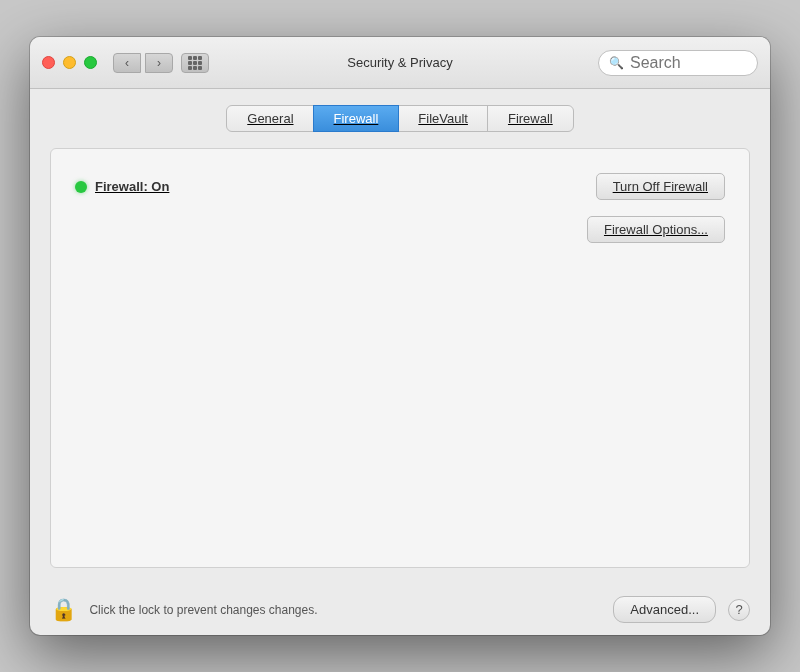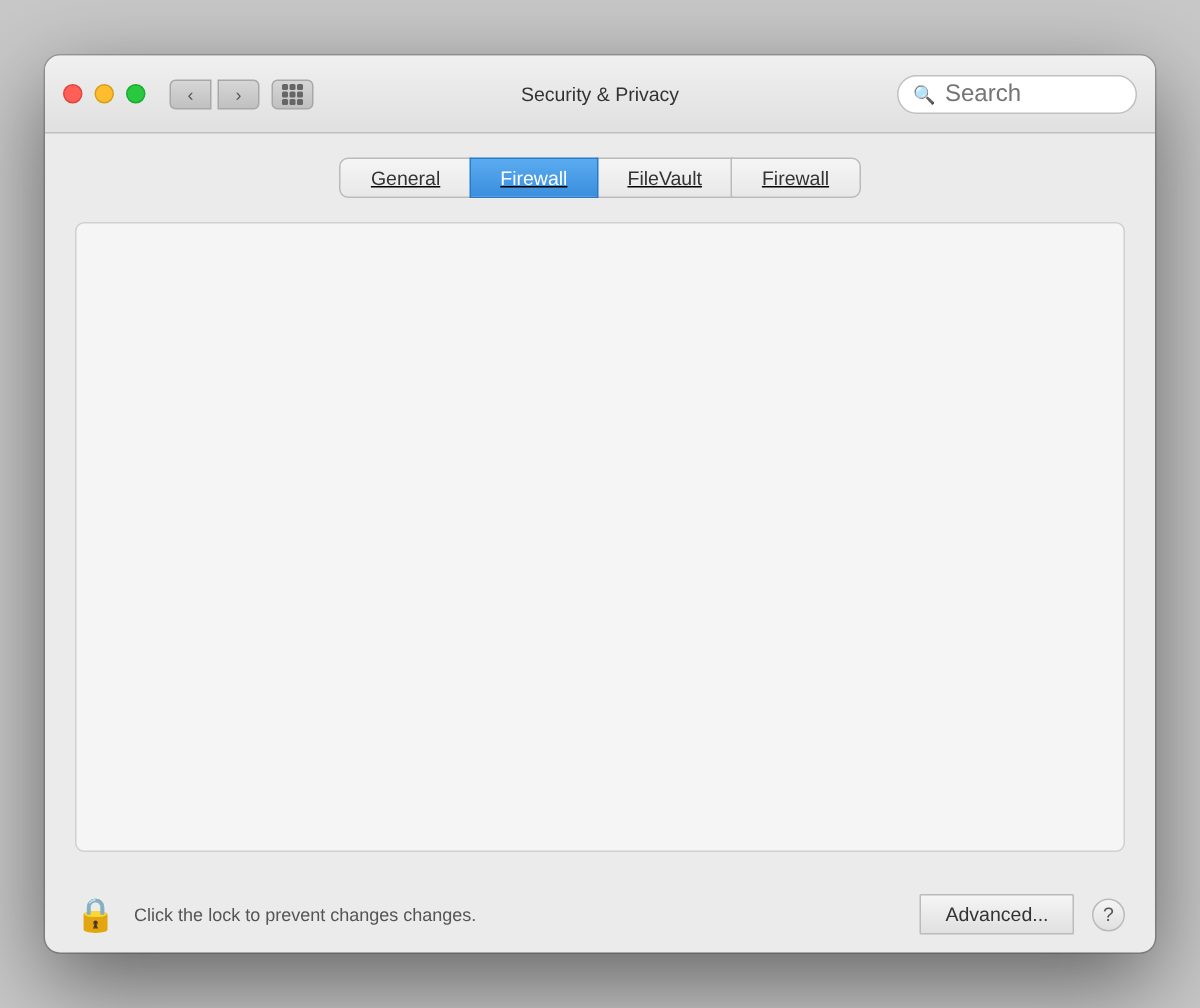--- a/index.html
+++ b/index.html
@@ -245,21 +245,21 @@
 
     .lock-text {
       font-size: 12px;
       color: #555;
       flex: 1;
     }
 
     .advanced-btn {
       background: linear-gradient(to bottom, #f5f5f5, #e0e0e0);
       border: 1px solid #bbb;
-      border-radius: 1px;
+      border-radius: 11px;
       padding: 5px 16px;
       font-size: 13px;
       color: #333;
       cursor: pointer;
     }
 
     .help-btn {
       width: 22px;
       height: 22px;
       border-radius: 50%;
@@ -320,22 +320,32 @@
 
     <div class="tabs">
       <div class="tab">General</div>
       <div class="tab active">Firewall</div>
       <div class="tab">FileVault</div>
       <div class="tab">Firewall</div>
     </div>
 
     <div class="panel">
 
-
-
+      <div class="firewall-status">
+        <div class="status-left">
+          <div class="status-dot"></div>
+          <span class="status-label">Firewall: On</span>
+        </div>
+        <button class="mac-button">Turn Off Firewall</button>
+      </div>
+
+
+      <div class="options-row">
+        <button class="mac-button">Firewall Options...</button>
+      </div>
     </div>
   </div>
 
   <div class="bottombar">
     <span class="lock-icon">🔒</span>
     <span class="lock-text">Click the lock to prevent changes changes.</span>
     <button class="advanced-btn">Advanced...</button>
     <div class="help-btn">
       <span>?</span>
     </div>

